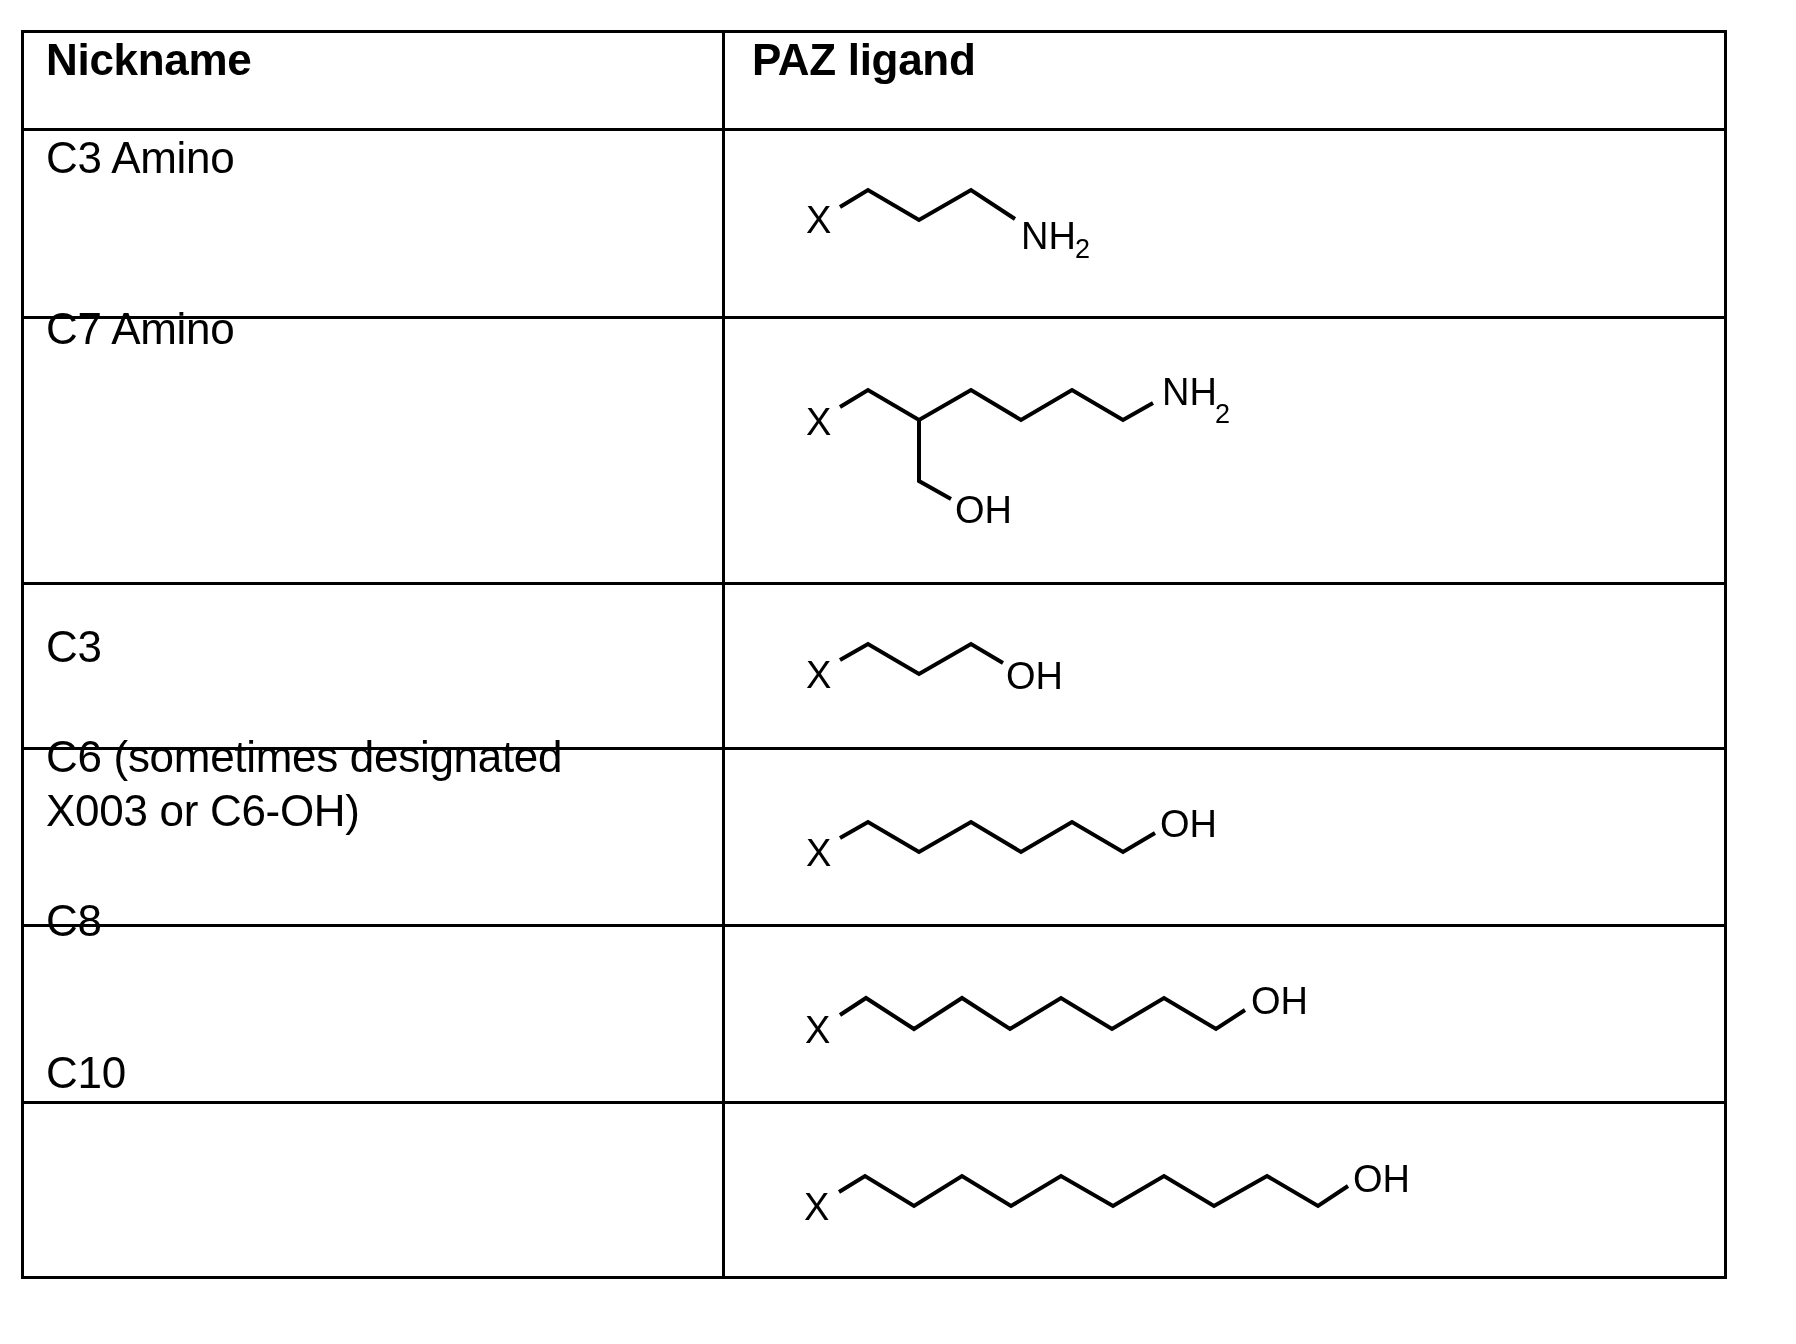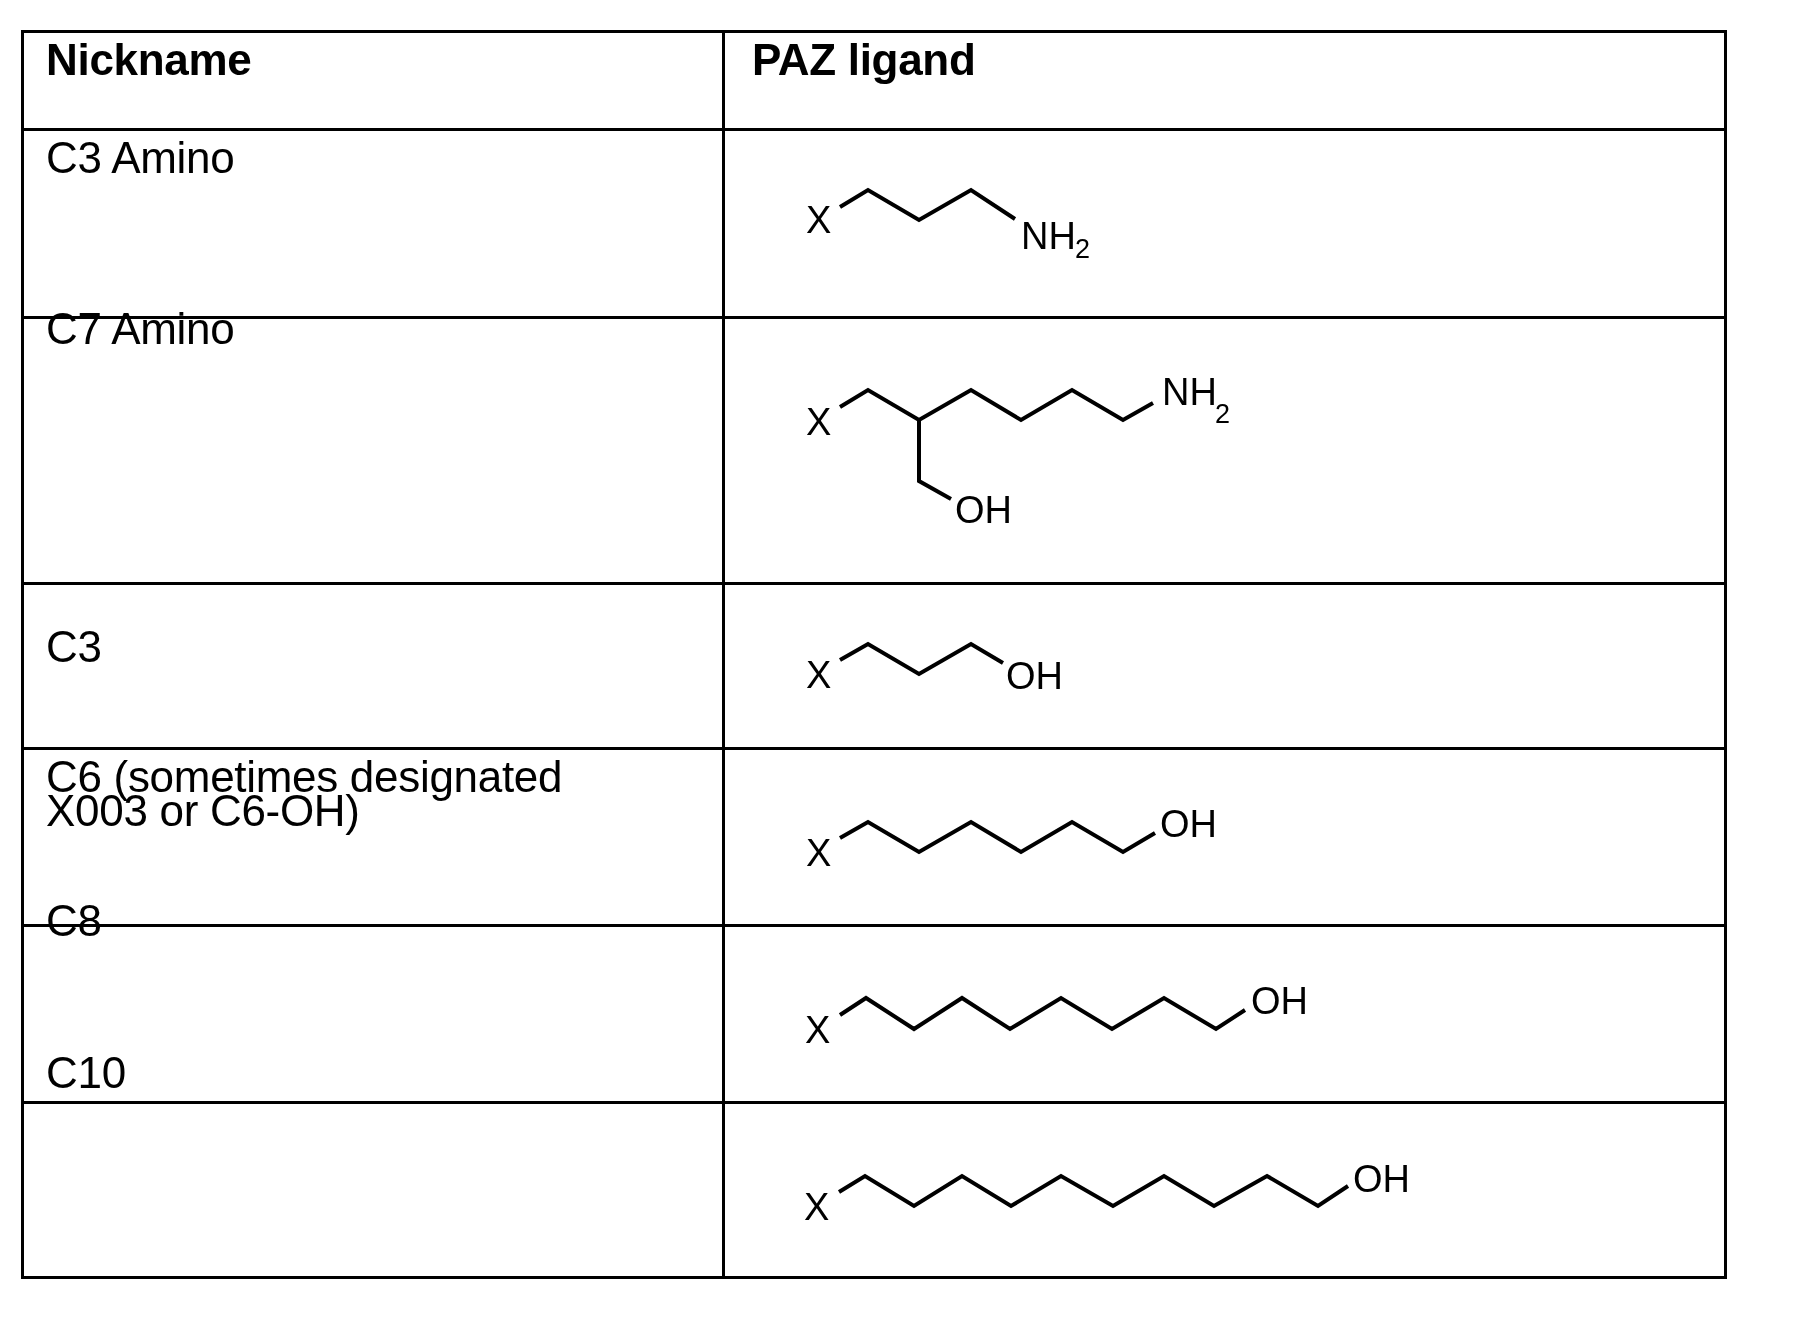--- a/index.html
+++ b/index.html
@@ -29,21 +29,21 @@
 <div class="hline" style="top:747px"></div>
 <div class="hline" style="top:924px"></div>
 <div class="hline" style="top:1101px"></div>
 
 <div class="cell-text hdr" style="top:35px">Nickname</div>
 <div class="cell-text hdr hdr-right" style="top:35px">PAZ ligand</div>
 
 <div class="cell-text" style="top:320px;top:133px">C3 Amino</div>
 <div class="cell-text" style="top:304px">C7 Amino</div>
 <div class="cell-text" style="top:622px">C3</div>
-<div class="cell-text" style="top:752px">C6 (sometimes designated</div>
+<div class="cell-text" style="top:732px">C6 (sometimes designated</div>
 <div class="cell-text" style="top:786px">X003 or C6-OH)</div>
 <div class="cell-text" style="top:896px">C8</div>
 <div class="cell-text" style="top:1048px">C10</div>
 
 <svg class="chem" id="chem" xmlns="http://www.w3.org/2000/svg" viewBox="0 0 1796 1344">
     <g>
       <polyline points="840,207 868,190 919,220 971,190 1015,219"></polyline>
       <text x="806" y="233">X</text>
       <text x="1021" y="249">NH</text>
       <text x="1075" y="258" class="sub">2</text>

